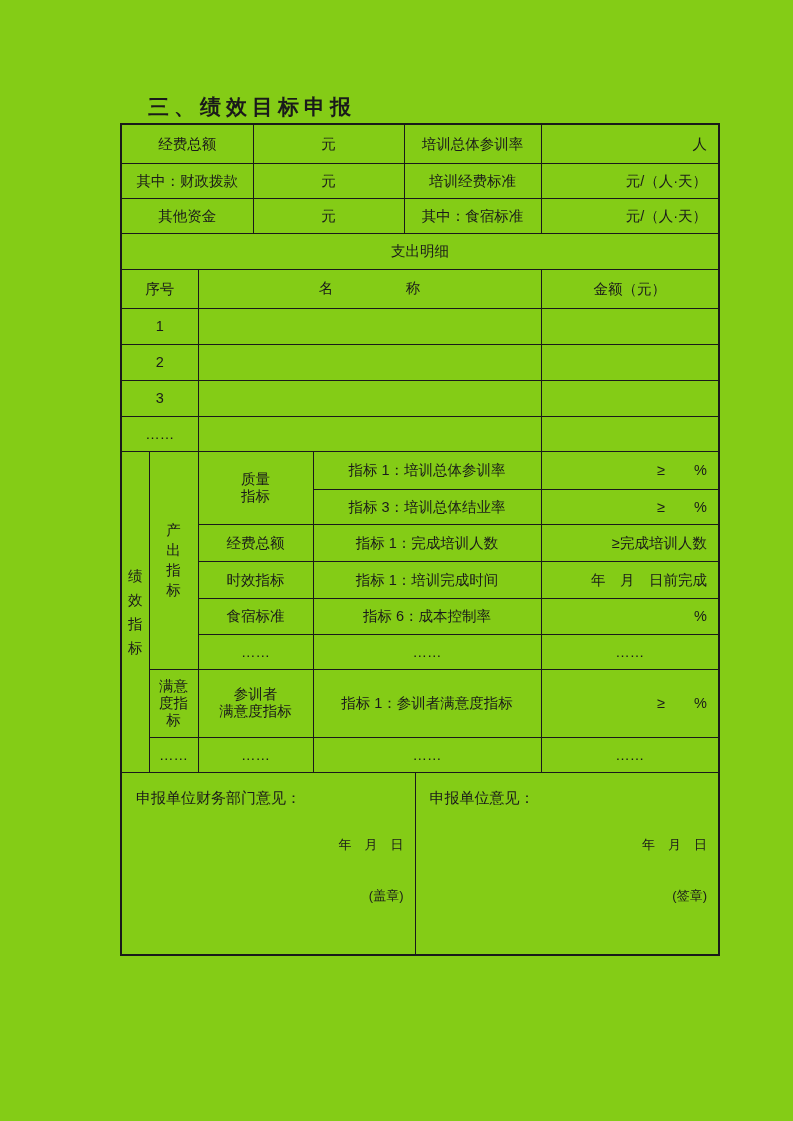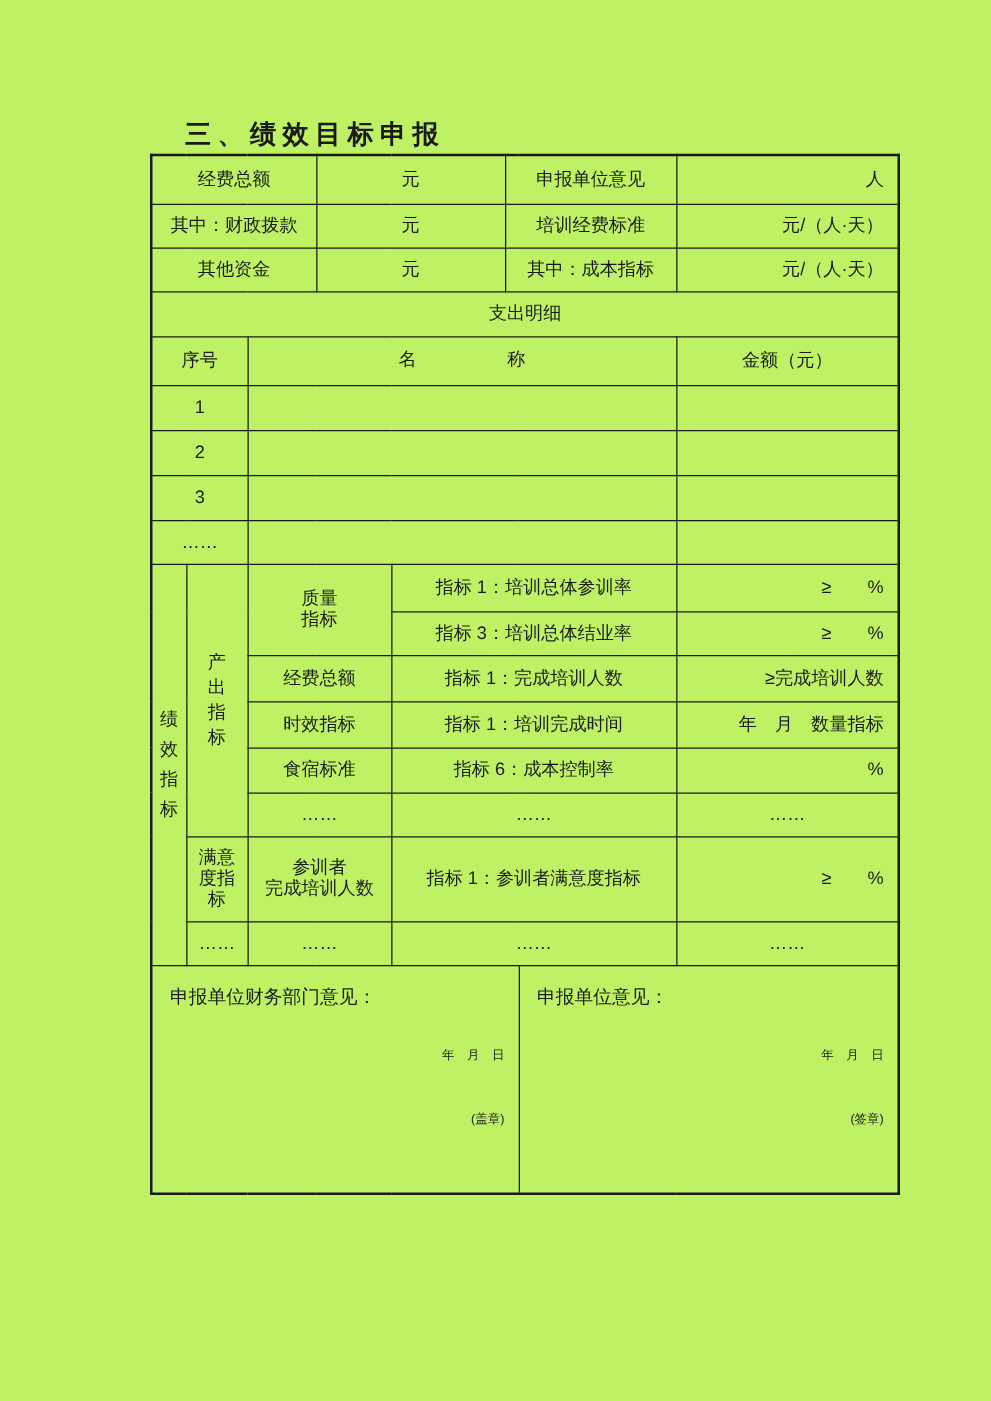--- a/index.html
+++ b/index.html
@@ -1,21 +1,21 @@
 <!DOCTYPE html>
 <html><head>
 <meta charset="utf-8">
 <style>
   * { margin:0; padding:0; box-sizing:border-box; }
   html,body { background:#ffffff; }
   body {
     width:793px; height:1121px; position:relative; overflow:hidden;
     font-family:"Liberation Sans", sans-serif; color:#1a1a1a;
   }
-  .page { position:absolute; inset:0; background:#bef264; }
+  .page { position:absolute; inset:0; background:#84cc16; }
   .title {
     position:absolute; left:148px; top:93px;
     font-size:21px; font-weight:bold; letter-spacing:5px; white-space:nowrap;
   }
   table.form {
     position:absolute; left:120px; top:123px; width:598px;
     border-collapse:collapse; table-layout:fixed;
     border:2px solid #1a1a1a;
   }
   td {
@@ -26,21 +26,21 @@
   }
   td.r { text-align:right; padding-right:11px; }
   td.namehead { white-space:pre;font-family:Liberation Mono, monospace; }
   .preline { white-space:pre-line; line-height:17px; }
   .vcell .preline { line-height:24px; }
   .vcell2 .preline { line-height:20px; }
   td.opinion { vertical-align:top; text-align:left; padding:0; position:relative; }
   .op-title { padding:16px 10px 0 14px; font-size:15px; }
   .op-date {
     position:absolute; right:11px; bottom:16px;
-    text-align:right; font-size:10px; line-height:17px; white-space:pre;
+    text-align:right; font-size:13px; line-height:17px; white-space:pre;
   }
   
   tr.h39{height:39px} tr.h35{height:35px} tr.h36{height:36px} tr.h37{height:37px}
   tr.h38{height:38px} tr.h34{height:34px} tr.h55{height:55px} tr.h233{height:183px}
 </style>
 </head>
 <body>
 
 <div class="page">
 
@@ -55,33 +55,33 @@
       <col style="width:91px">
         <col style="width:11px">
         <col style="width:126px">
         <col style="width:178px">
     </colgroup>
 
     <tbody>
         <tr class="h39">
       <td colspan="3">经费总额</td>
       <td colspan="2">元</td>
-      <td colspan="2">申报单位意见</td>
+      <td colspan="2">培训总体参训率</td>
       <td class="r">人</td>
     </tr>
     <tr class="h35">
       <td colspan="3">其中：财政拨款</td>
       <td colspan="2">元</td>
       <td colspan="2">培训经费标准</td>
       <td class="r">元/（人·天）</td>
     </tr>
     <tr class="h35">
       <td colspan="3">其他资金</td>
       <td colspan="2">元</td>
-      <td colspan="2">其中：成本指标</td>
+      <td colspan="2">其中：食宿标准</td>
       <td class="r">元/（人·天）</td>
     </tr>
 
     <tr class="h36">
       <td colspan="8">支出明细</td>
     </tr>
     <tr class="h39">
       <td colspan="2">序号</td>
       <td colspan="5" class="namehead">名　　　　　称</td>
       <td>金额（元）</td>
@@ -132,41 +132,41 @@
       <td class="r">≥　　%</td>
     </tr>
     <tr class="h37">
       <td colspan="2">经费总额</td>
       <td colspan="3">指标 1：完成培训人数</td>
       <td class="r">≥完成培训人数</td>
     </tr>
     <tr class="h37">
       <td colspan="2">时效指标</td>
       <td colspan="3">指标 1：培训完成时间</td>
-      <td class="r">年　月　数量指标</td>
+      <td class="r">年　月　日前完成</td>
     </tr>
     <tr class="h36">
       <td colspan="2">食宿标准</td>
       <td colspan="3">指标 6：成本控制率</td>
       <td class="r">%</td>
     </tr>
     <tr class="h35">
       <td colspan="2">……</td>
       <td colspan="3">……</td>
       <td>……</td>
     </tr>
     <tr class="h55">
       <td>
         <div class="preline">满意
 度指
 标</div>
       </td>
       <td colspan="2">
         <div class="preline">参训者
-完成培训人数</div>
+满意度指标</div>
       </td>
       <td colspan="3">指标 1：参训者满意度指标</td>
       <td class="r">≥　　%</td>
     </tr>
     <tr class="h34">
       <td>……</td>
       <td colspan="2">……</td>
       <td colspan="3">……</td>
       <td>……</td>
     </tr>

